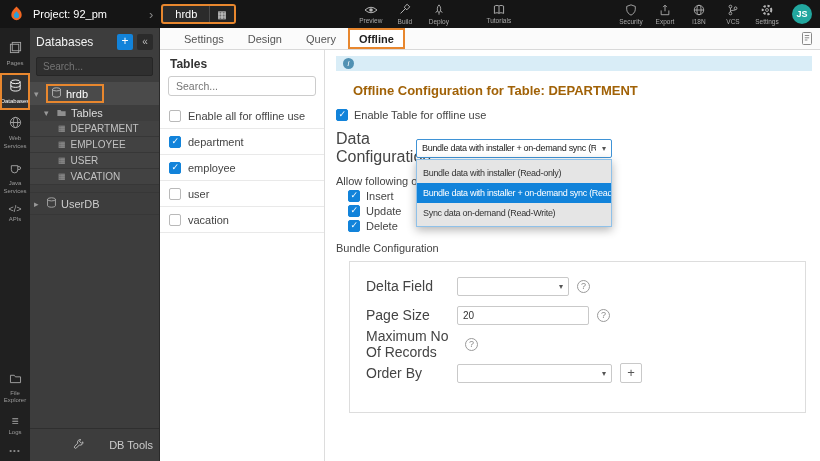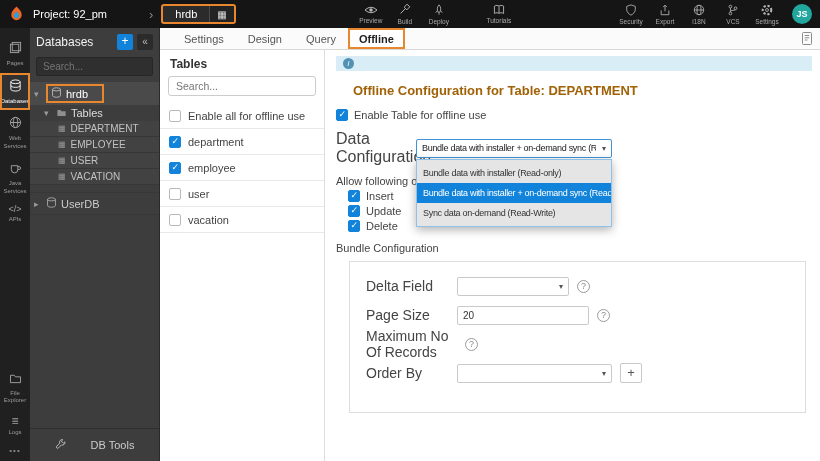--- a/index.html
+++ b/index.html
@@ -46,21 +46,21 @@
   .tree{font-size:11px}
   .tree-row{display:flex;align-items:center;gap:4px;padding:2px 4px;cursor:pointer}
   .tree-row .caret{color:#999;font-size:9px;width:8px;flex:none}
   .tree-row.selected{background:#4a4a4a}
   .hl-group{display:inline-flex;align-items:center;gap:4px;border:2px solid #e8872e;padding:1px 14px 1px 3px}
   .hl-group .nm{color:#fff}
   .tree-row.folder{padding-left:14px;color:#ddd}
   .leaf{display:flex;align-items:center;gap:5px;padding:2px 4px 2px 28px;font-size:10px;color:#c2c2c2;border-bottom:1px solid #373737;background:#424242;cursor:pointer;height:16px}
   .leaf .tbl-glyph{font-size:8px;color:#9a9a9a}
   .tree-row.userdb{margin-top:7px;border-top:1px solid #373737;border-bottom:1px solid #373737;padding:4px}
-  .db-tools{margin-top:auto;border-top:1px solid #2f2f2f;padding:9px 6px;display:flex;align-items:center;justify-content:center;gap:24px;font-size:11px;color:#ccc;cursor:pointer}
+  .db-tools{margin-top:auto;border-top:1px solid #2f2f2f;padding:9px 6px;display:flex;align-items:center;justify-content:flex-end;gap:24px;font-size:11px;color:#ccc;cursor:pointer}
 
   
   .right-region{flex:1;display:flex;flex-direction:column;min-width:0}
   .tabbar{height:22px;background:#fbfbfb;border-bottom:1px solid #d9d9d9;display:flex;align-items:stretch;padding-left:12px;flex:none}
   .tab{padding:0 12px;font-size:11px;color:#555;display:flex;align-items:center;cursor:pointer}
   .tab.active{border:2px solid #e8872e;background:#fff;color:#222;font-weight:600;padding:0 9px}
   .tab-icons{margin-left:auto;display:flex;align-items:center;padding-right:6px}
   .tab-icon-btn{cursor:pointer;display:flex;align-items:center}
 
   .content-row{flex:1;display:flex;min-height:0}

